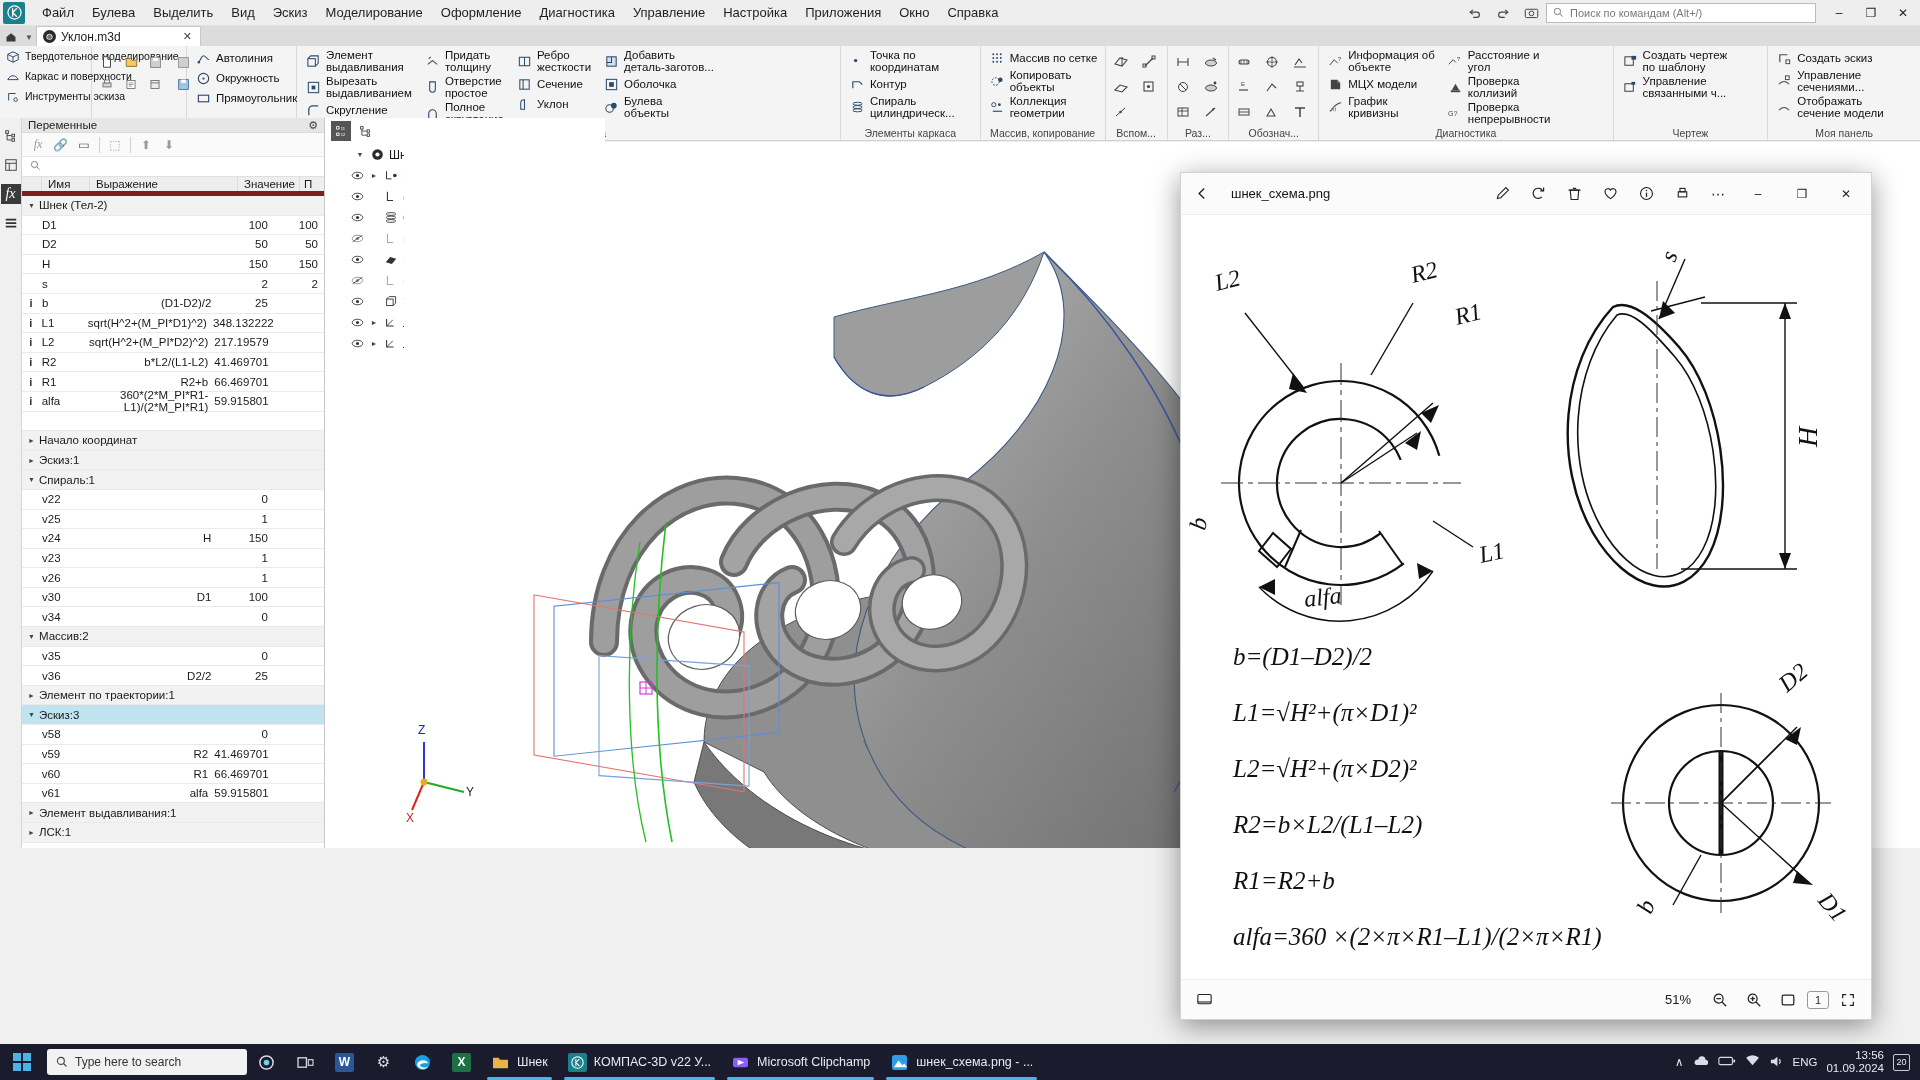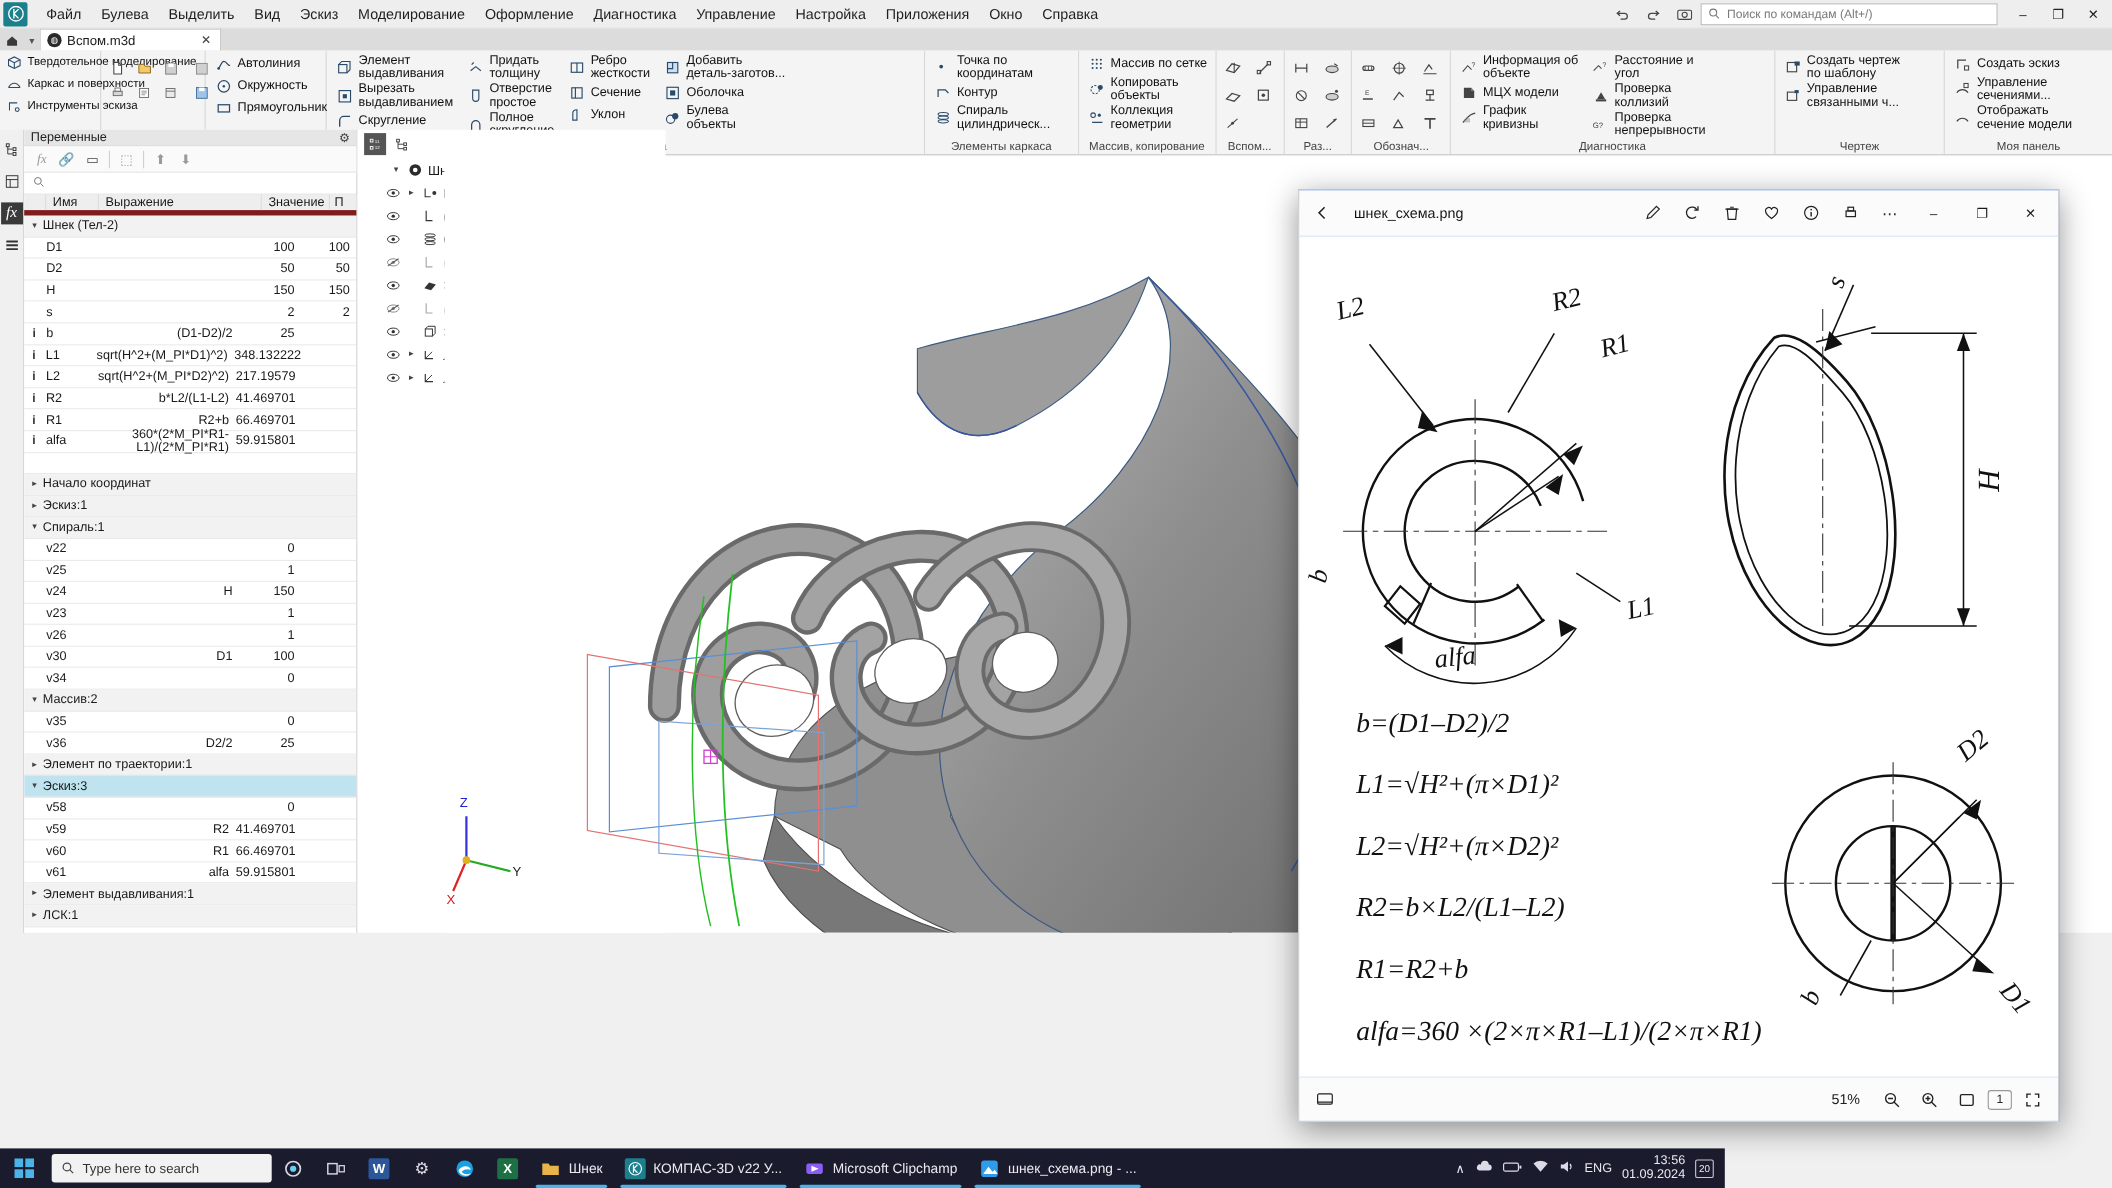--- a/index.html
+++ b/index.html
@@ -172,21 +172,21 @@
   .ph-canvas { flex: 1; background: #fff; position: relative; overflow: hidden; }
   .ph-foot {
     height: 40px; background: #fbfbfb; display: flex; align-items: center; justify-content: flex-end;
     padding: 0 8px; gap: 4px; border-top: 1px solid #ececec;
   }
   .ph-zoom { font-size: 13px; color: #202020; margin-right: 10px; }
   .ph-fb { width: 30px; height: 28px; display: flex; align-items: center; justify-content: center; font-size: 13px; color: #2a2a2a; border-radius: 3px; }
 
   
   .taskbar {
-    position: absolute; left: 0; bottom: 0; width: 1568px; height: 36px;
+    position: absolute; left: 0; bottom: 0; width: 1920px; height: 36px;
     background: #1b1b2e; display: flex; align-items: center; color: #e9e9ef;
   }
   .start {
     width: 44px; height: 36px; display: flex; align-items: center; justify-content: center;
   }
   .tb-search {
     width: 200px; height: 26px; background: #f2f2f2; color: #333; border-radius: 3px;
     display: flex; align-items: center; gap: 7px; padding: 0 9px; font-size: 12px; margin-left: 3px;
   }
   .tb-app { height: 36px; display: flex; align-items: center; gap: 7px; padding: 0 10px; position: relative; font-size: 12.5px; }
@@ -259,21 +259,21 @@
 
   <div class="tabstrip">
     <div class="qa-home">
       <svg width="12" height="12" viewBox="0 0 16 16">
           <path d="M2 8l6-5 6 5v6H2z" fill="#3a3a3a"></path>
         </svg>
     </div>
     <div class="qa-caret">▼</div>
     <div class="doc-tab">
       <span class="dt-ico">◍</span>
-      <span>Вспом.m3d</span>
+      <span>Уклон.m3d</span>
       <span class="dt-close">✕</span>
     </div>
   </div>
 
   <div class="ribbon">
 
     <div class="rgroup" style="width:92px">
       <div class="rgroup-body" style="flex-direction:column; padding:1px 2px 0 2px; gap:1px;">
         <div class="ritem" style="padding:0 2px">
           <span class="ico">

